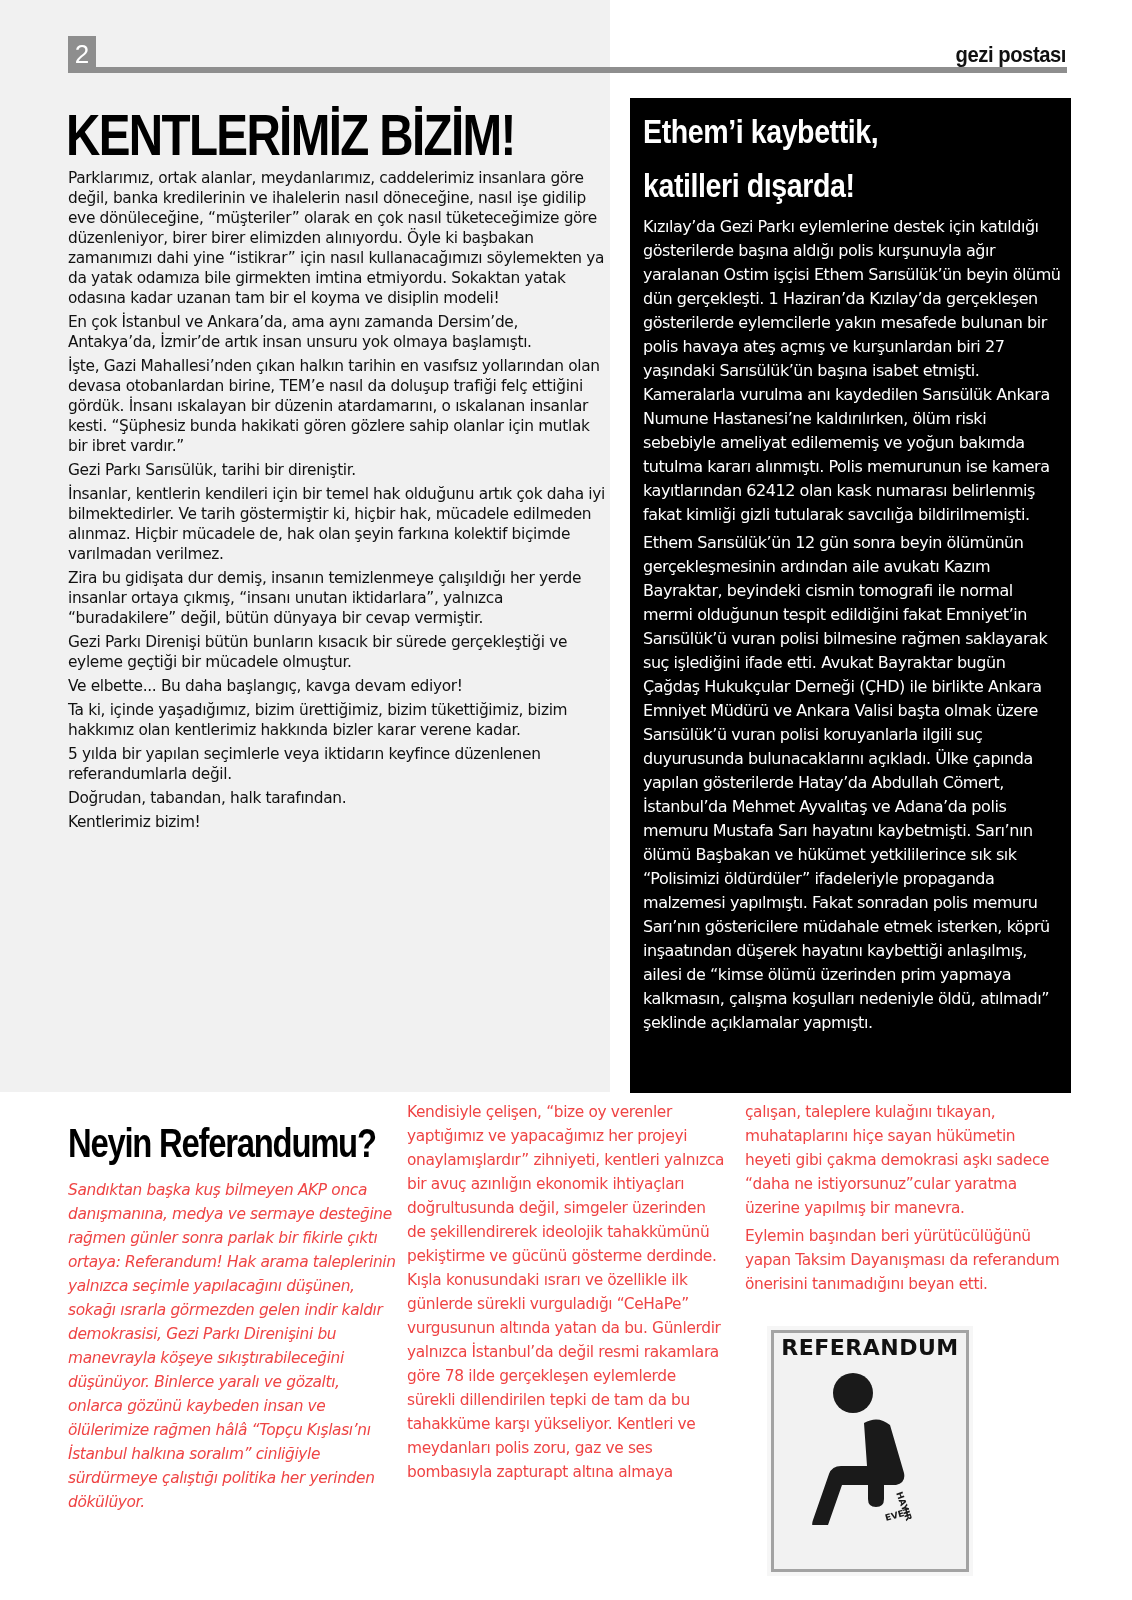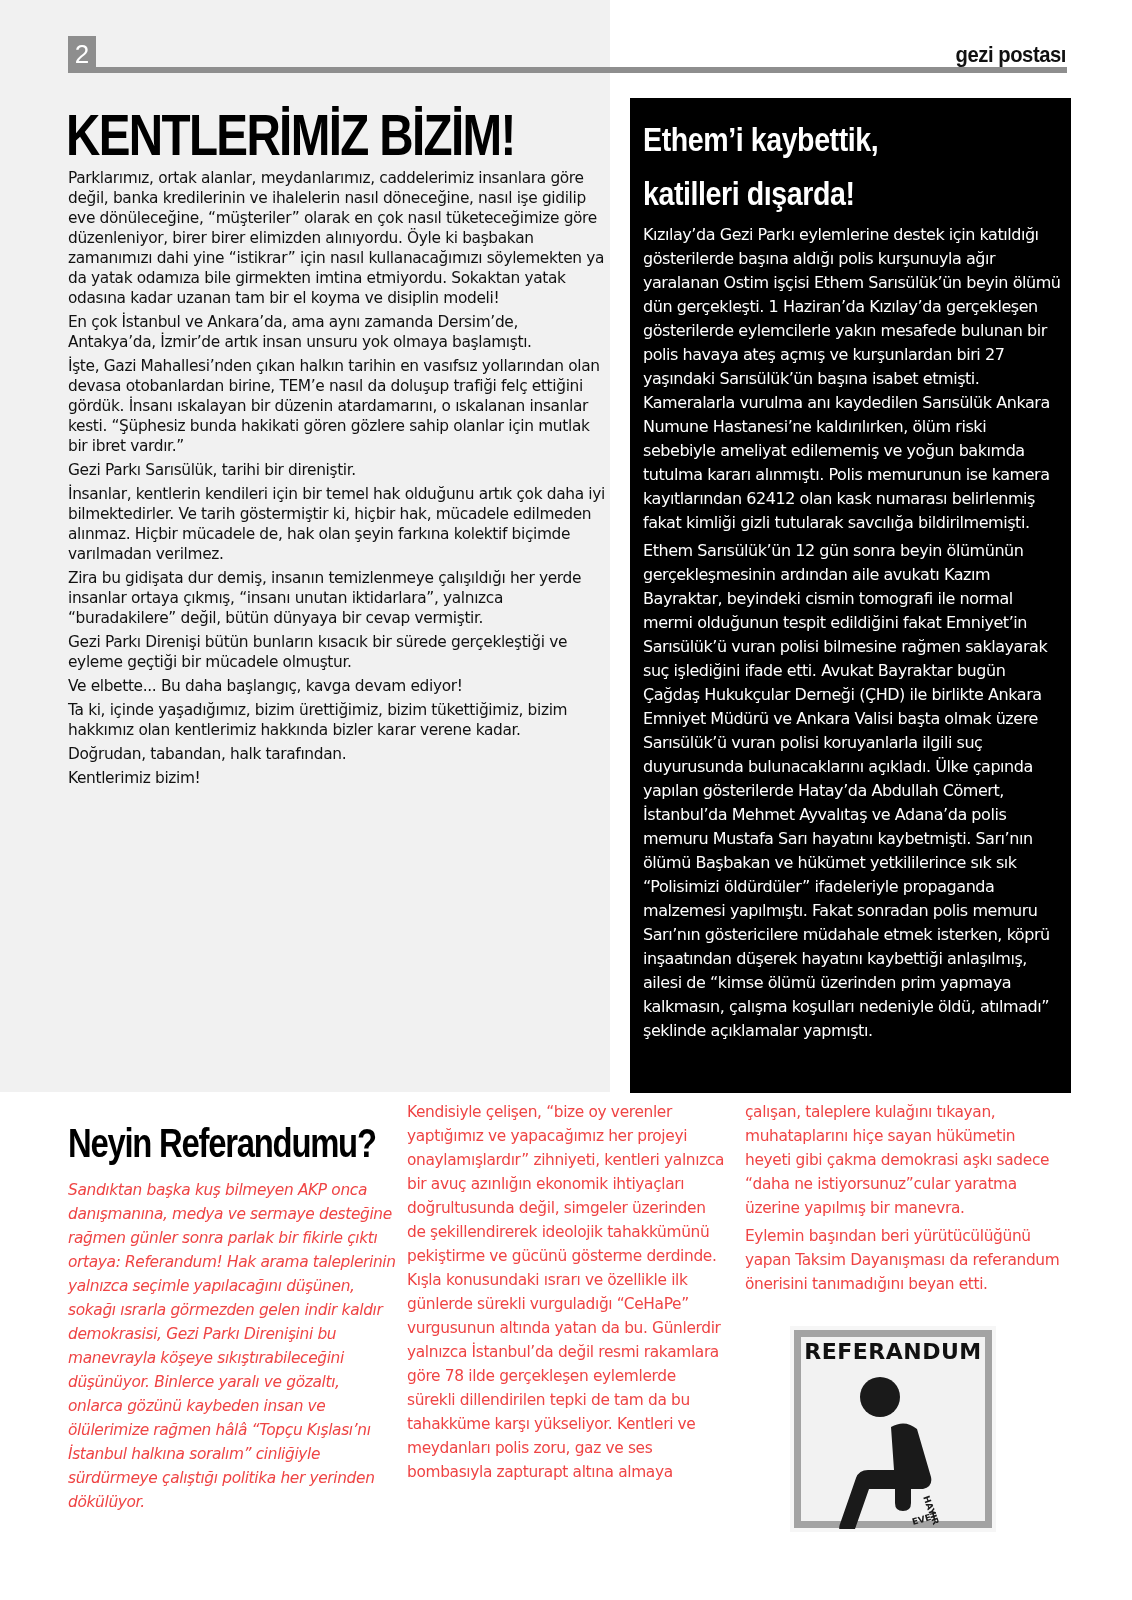--- a/index.html
+++ b/index.html
@@ -14,36 +14,36 @@
   .masthead { position:absolute; right:66px; top:42px; font-family:"Liberation Sans", sans-serif; font-weight:bold;
     font-size:22px; letter-spacing:-0.5px; color:#111; transform:scaleX(0.92); transform-origin:right; }
 
   .main-title { position:absolute; left:66px; top:104px; font-family:"Liberation Sans", sans-serif; font-weight:bold;
     font-size:58px; line-height:62px; letter-spacing:-2px; color:#000; transform:scaleX(0.82); transform-origin:left; white-space:nowrap; }
 
   .left-body { position:absolute; left:68px; top:168px; width:540px; font-family:"DejaVu Sans", sans-serif;
     font-size:15.4px; line-height:20px; color:#111; letter-spacing:-0.35px; }
   .left-body p { margin-bottom:4px; }
 
-  .black-box { position:absolute; left:630px; top:98px; width:441px; height:995px; background:#000; color:#fff; padding:14px 10px 0 13px; }
+  .black-box { position:absolute; left:630px; top:98px; width:441px; height:995px; background:#000; color:#fff; padding:6px 10px 0 13px; }
   .box-title { font-family:"Liberation Sans", sans-serif; font-weight:bold; font-size:34px; line-height:54px;
     letter-spacing:-0.5px; transform:scaleX(0.84); transform-origin:left; white-space:nowrap; }
   .box-body { font-family:"DejaVu Sans", sans-serif; font-size:16px; line-height:24px; letter-spacing:-0.45px; margin-top:3px; }
   .box-body p { margin-bottom:4px; }
 
   .ref-title { position:absolute; left:68px; top:1120px; font-family:"Liberation Sans", sans-serif; font-weight:bold;
     font-size:40px; line-height:46px; letter-spacing:-1.5px; color:#000; transform:scaleX(0.82); transform-origin:left; white-space:nowrap; }
 
   .col { position:absolute; font-family:"DejaVu Sans", sans-serif; font-size:15.4px; line-height:24px; color:#ef4444; letter-spacing:-0.35px; }
   .col p { margin-bottom:4px; }
   .col1 { left:68px; top:1178px; width:330px;font-style:italic; }
   .col2 { left:407px; top:1100px; width:320px; }
   .col3 { left:745px; top:1100px; width:320px; }
 
-  .ref-image { position:absolute; left:794px; top:1330px; width:198px; height:198px; border:7px solid #a3a3a3;
+  .ref-image { position:absolute; left:771px; top:1330px; width:198px; height:242px; border:3px solid #a3a3a3;
     background:#f2f2f2; box-shadow:0 0 0 4px #f6f6f6; }
   .ref-image-label { position:absolute; left:0; top:2px; width:100%; text-align:center; font-family:"DejaVu Sans", sans-serif;
     font-weight:bold; font-size:22px; letter-spacing:0.5px; color:#111; }
   .ref-image svg { position:absolute; left:0; top:0; }
 </style>
 </head>
 <body>
 
 <div class="gray-panel"></div>
 
@@ -56,20 +56,21 @@
 <div class="left-body">
   <p>Parklarımız, ortak alanlar, meydanlarımız, caddelerimiz insanlara göre değil, banka kredilerinin ve ihalelerin nasıl döneceğine, nasıl işe gidilip eve dönüleceğine, “müşteriler” olarak en çok nasıl tüketeceğimize göre düzenleniyor, birer birer elimizden alınıyordu. Öyle ki başbakan zamanımızı dahi yine “istikrar” için nasıl kullanacağımızı söylemekten ya da yatak odamıza bile girmekten imtina etmiyordu. Sokaktan yatak odasına kadar uzanan tam bir el koyma ve disiplin modeli!</p>
   <p>En çok İstanbul ve Ankara’da, ama aynı zamanda Dersim’de, Antakya’da, İzmir’de artık insan unsuru yok olmaya başlamıştı.</p>
   <p>İşte, Gazi Mahallesi’nden çıkan halkın tarihin en vasıfsız yollarından olan devasa otobanlardan birine, TEM’e nasıl da doluşup trafiği felç ettiğini gördük. İnsanı ıskalayan bir düzenin atardamarını, o ıskalanan insanlar kesti. “Şüphesiz bunda hakikati gören gözlere sahip olanlar için mutlak bir ibret vardır.”</p>
   <p>Gezi Parkı Sarısülük, tarihi bir direniştir.</p>
   <p>İnsanlar, kentlerin kendileri için bir temel hak olduğunu artık çok daha iyi bilmektedirler. Ve tarih göstermiştir ki, hiçbir hak, mücadele edilmeden alınmaz. Hiçbir mücadele de, hak olan şeyin farkına kolektif biçimde varılmadan verilmez.</p>
   <p>Zira bu gidişata dur demiş, insanın temizlenmeye çalışıldığı her yerde insanlar ortaya çıkmış, “insanı unutan iktidarlara”, yalnızca “buradakilere” değil, bütün dünyaya bir cevap vermiştir.</p>
   <p>Gezi Parkı Direnişi bütün bunların kısacık bir sürede gerçekleştiği ve eyleme geçtiği bir mücadele olmuştur.</p>
   <p>Ve elbette... Bu daha başlangıç, kavga devam ediyor!</p>
   <p>Ta ki, içinde yaşadığımız, bizim ürettiğimiz, bizim tükettiğimiz, bizim hakkımız olan kentlerimiz hakkında bizler karar verene kadar.</p>
+  <p>5 yılda bir yapılan seçimlerle veya iktidarın keyfince düzenlenen referandumlarla değil.</p>
   <p>Doğrudan, tabandan, halk tarafından.</p>
   <p>Kentlerimiz bizim!</p>
 </div>
 
 <div class="black-box">
   <div class="box-title">Ethem’i kaybettik,</div>
   <div class="box-title">katilleri dışarda!</div>
   <div class="box-body">
     <p>Kızılay’da Gezi Parkı eylemlerine destek için katıldığı gösterilerde başına aldığı polis kurşunuyla ağır yaralanan Ostim işçisi Ethem Sarısülük’ün beyin ölümü dün gerçekleşti. 1 Haziran’da Kızılay’da gerçekleşen gösterilerde eylemcilerle yakın mesafede bulunan bir polis havaya ateş açmış ve kurşunlardan biri 27 yaşındaki Sarısülük’ün başına isabet etmişti. Kameralarla vurulma anı kaydedilen Sarısülük Ankara Numune Hastanesi’ne kaldırılırken, ölüm riski sebebiyle ameliyat edilememiş ve yoğun bakımda tutulma kararı alınmıştı. Polis memurunun ise kamera kayıtlarından 62412 olan kask numarası belirlenmiş fakat kimliği gizli tutularak savcılığa bildirilmemişti.</p>
     <p>Ethem Sarısülük’ün 12 gün sonra beyin ölümünün gerçekleşmesinin ardından aile avukatı Kazım Bayraktar, beyindeki cismin tomografi ile normal mermi olduğunun tespit edildiğini fakat Emniyet’in Sarısülük’ü vuran polisi bilmesine rağmen saklayarak suç işlediğini ifade etti. Avukat Bayraktar bugün Çağdaş Hukukçular Derneği (ÇHD) ile birlikte Ankara Emniyet Müdürü ve Ankara Valisi başta olmak üzere Sarısülük’ü vuran polisi koruyanlarla ilgili suç duyurusunda bulunacaklarını açıkladı. Ülke çapında yapılan gösterilerde Hatay’da Abdullah Cömert, İstanbul’da Mehmet Ayvalıtaş ve Adana’da polis memuru Mustafa Sarı hayatını kaybetmişti. Sarı’nın ölümü Başbakan ve hükümet yetkililerince sık sık “Polisimizi öldürdüler” ifadeleriyle propaganda malzemesi yapılmıştı. Fakat sonradan polis memuru Sarı’nın göstericilere müdahale etmek isterken, köprü inşaatından düşerek hayatını kaybettiği anlaşılmış, ailesi de “kimse ölümü üzerinden prim yapmaya kalkmasın, çalışma koşulları nedeniyle öldü, atılmadı” şeklinde açıklamalar yapmıştı.</p>

